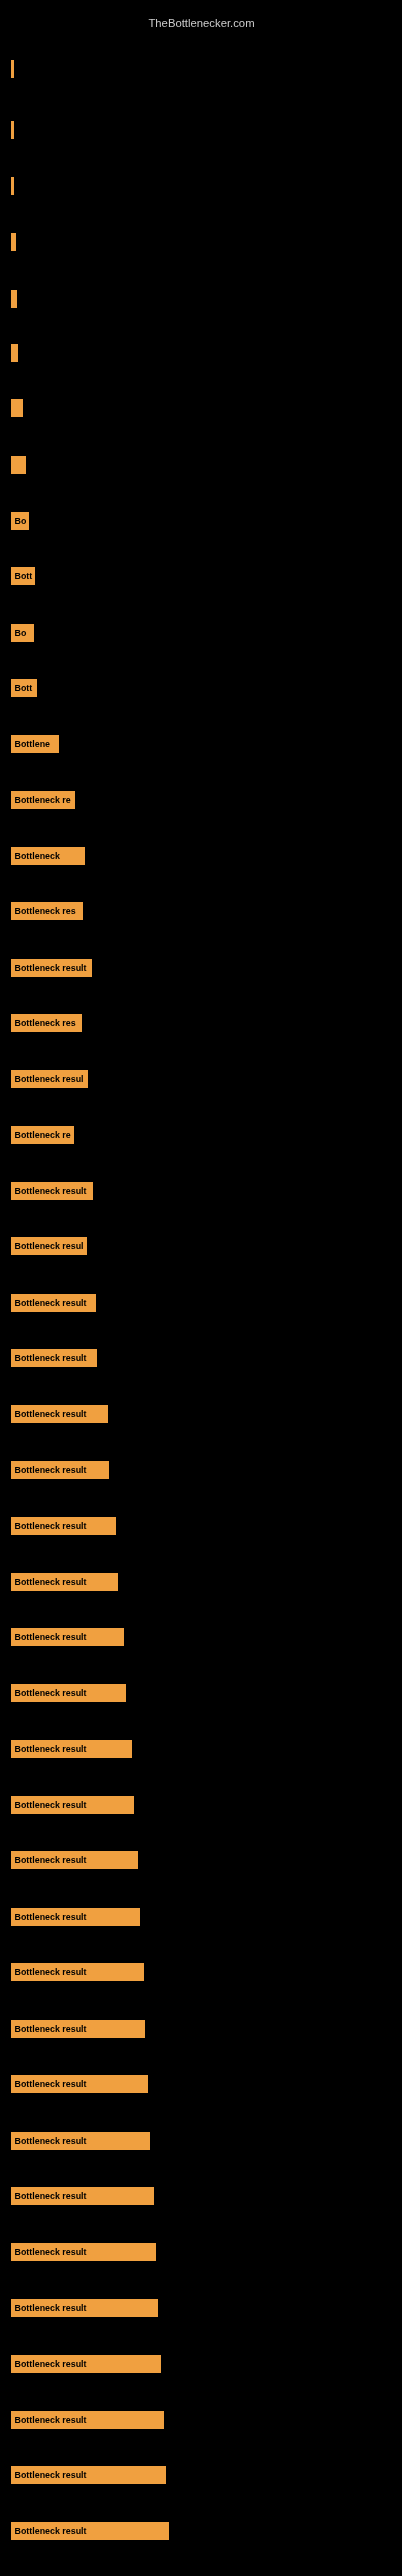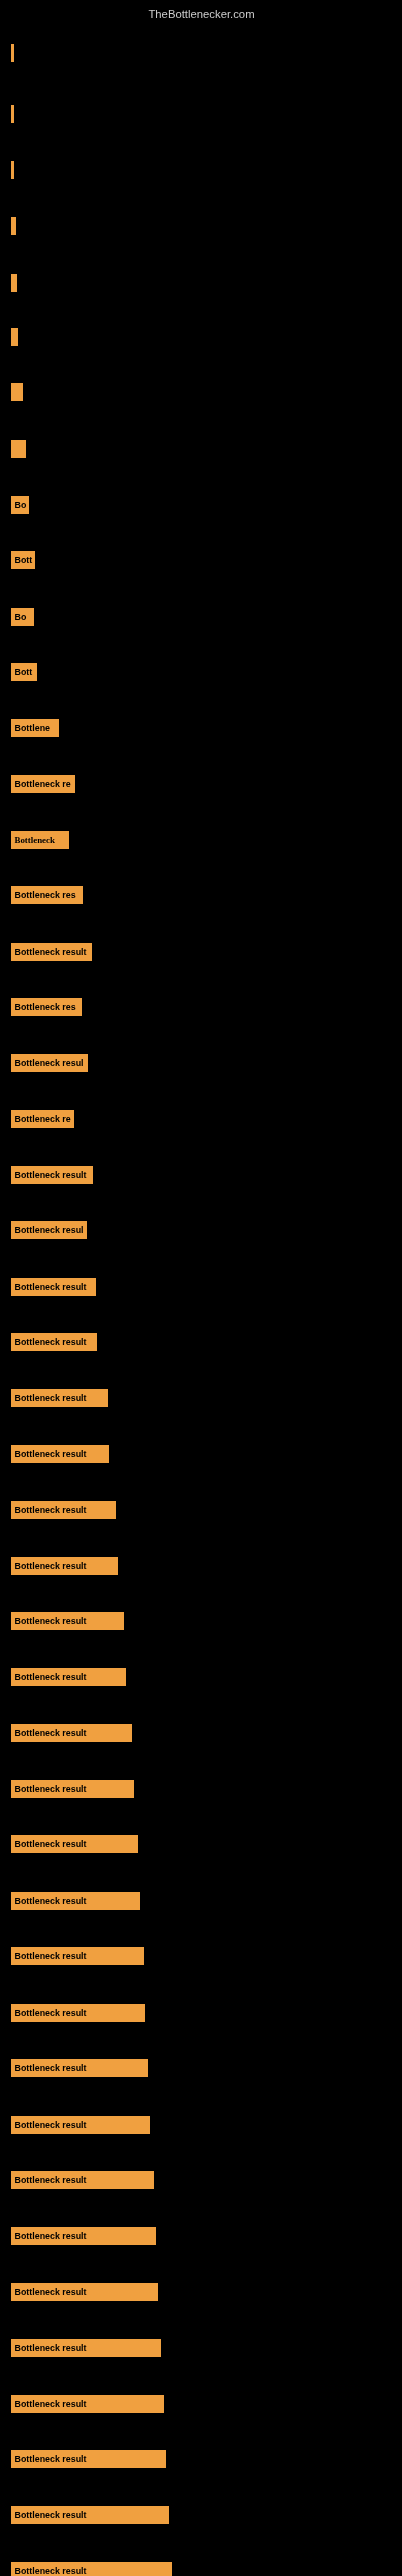--- a/index.html
+++ b/index.html
@@ -7,22 +7,23 @@
       background-color: #000;
       width: 403px;
       min-height: 2576px;
       font-family: Arial, sans-serif;
       position: relative;
     }
     .site-title {
       color: #ccc;
       font-size: 11.3px;
       text-align: center;
-      padding-top: 8px;
+      padding-top: 1px;
       padding-bottom: 6.4px;
+      margin-top: 16px;
     }
     .chart-area {
       width: 403px;
       height: 2576px;
       position: relative;
       background: #000;
     }
     .bar-row {
       position: absolute;
       left: 0;
@@ -83,21 +84,21 @@
     <div class="bar-row" style="top: 663px; left: 11.3px;">
       <div class="bar" style="width: 26px;">Bott</div>
     </div>
     <div class="bar-row" style="top: 719px; left: 11.3px;">
       <div class="bar" style="width: 48px;">Bottlene</div>
     </div>
     <div class="bar-row" style="top: 775px; left: 11.3px;">
       <div class="bar" style="width: 64px;">Bottleneck re</div>
     </div>
     <div class="bar-row" style="top: 831px; left: 11.3px;">
-      <div class="bar" style="width: 58px; font-family: Liberation Serif, serif;">Bottleneck</div>
+      <div class="bar" style="width: 74px;">Bottleneck</div>
     </div>
     <div class="bar-row" style="top: 886px; left: 11.3px;">
       <div class="bar" style="width: 72px;">Bottleneck res</div>
     </div>
     <div class="bar-row" style="top: 943px; left: 11.3px;">
       <div class="bar" style="width: 81px;">Bottleneck result</div>
     </div>
     <div class="bar-row" style="top: 998px; left: 11.3px;">
       <div class="bar" style="width: 71px;">Bottleneck res</div>
     </div>

